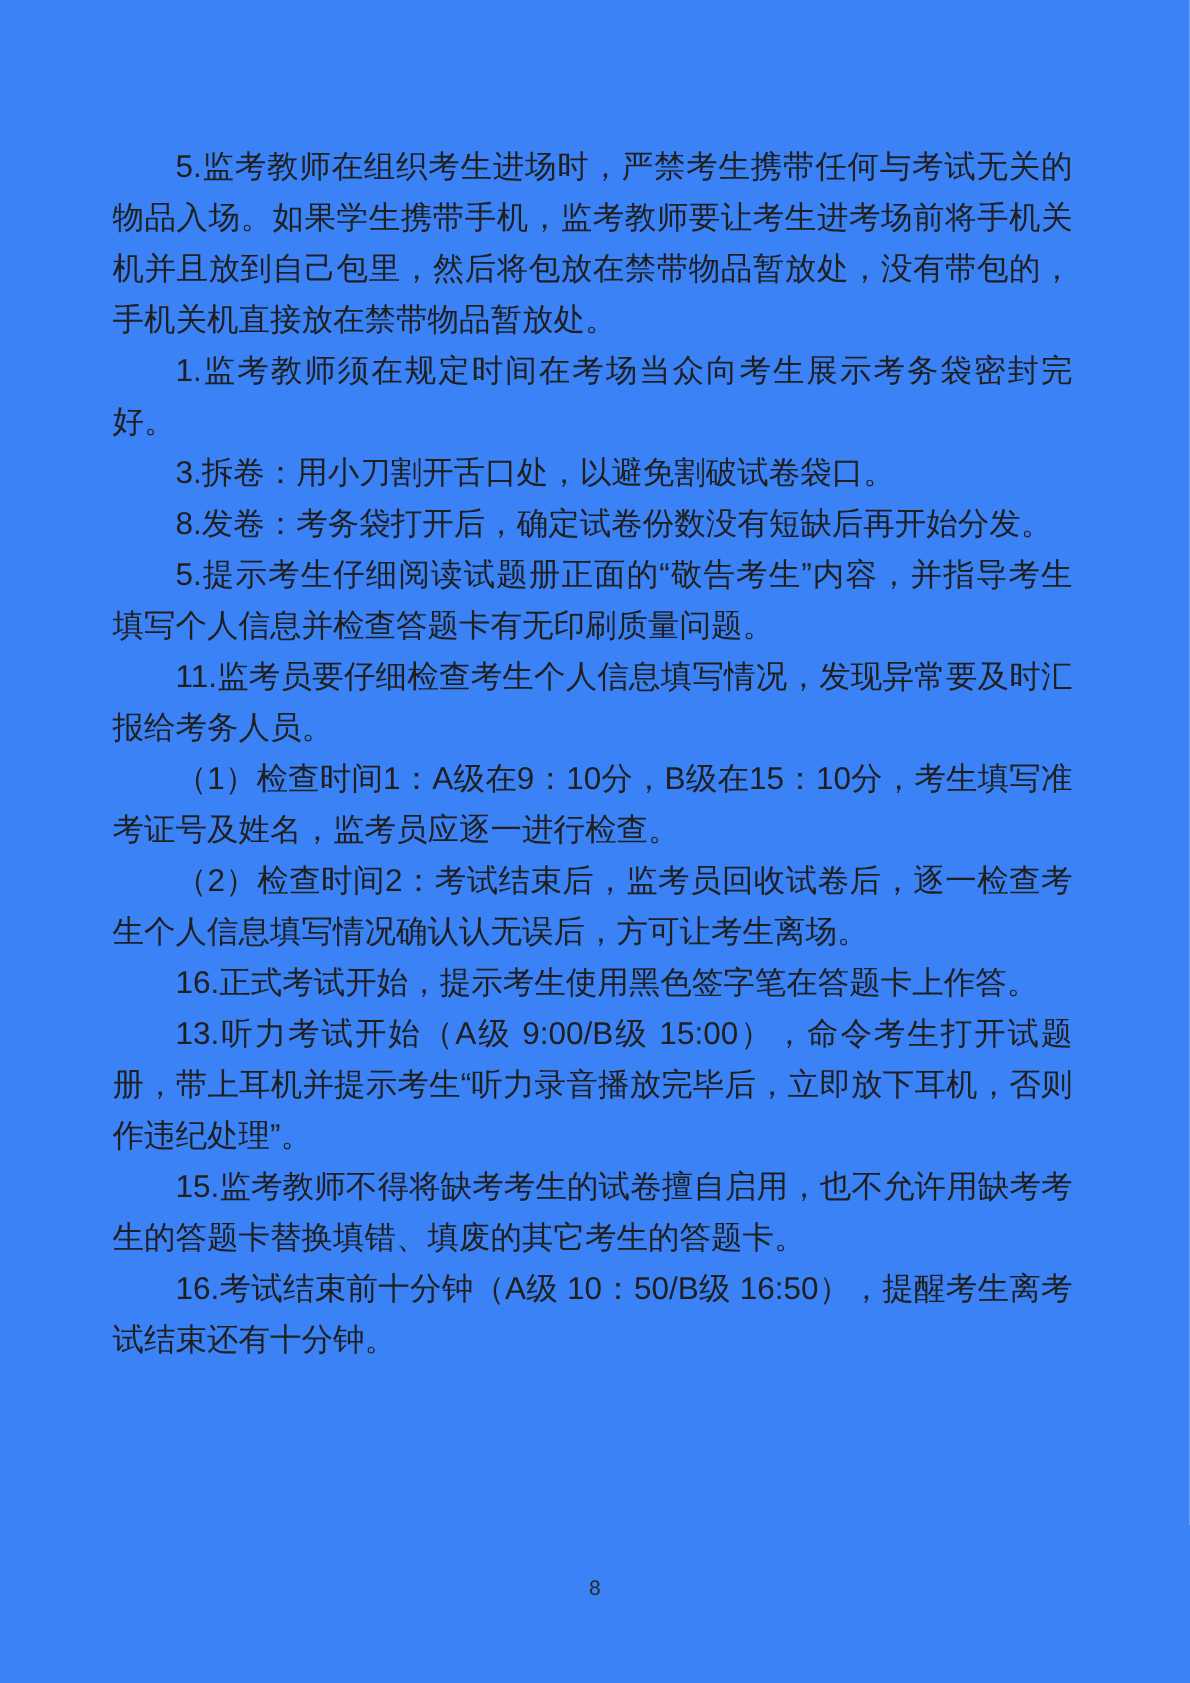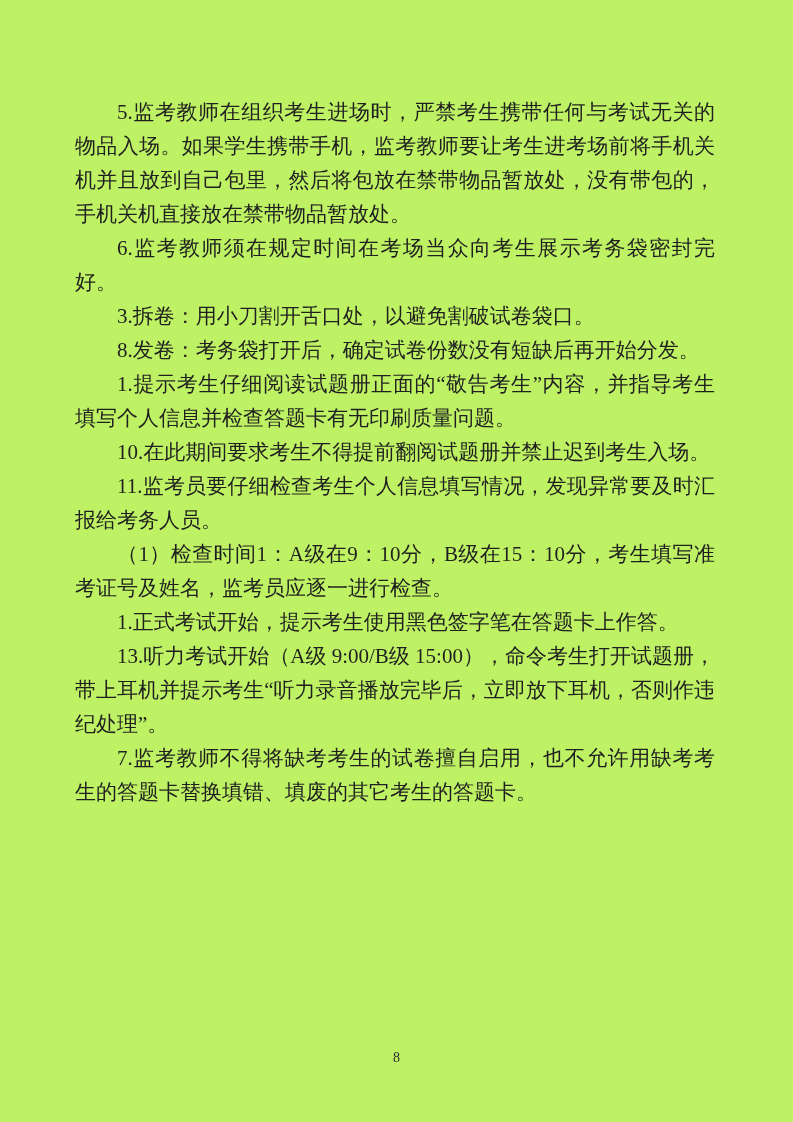--- a/index.html
+++ b/index.html
@@ -8,23 +8,23 @@
   }
   body {
     width: 793px;
     height: 1122px;
     background: #ffffff;
   }
   .page {
     position: relative;
     width: 793px;
     height: 1122px;
-    background: #bef264;
+    background: #3b82f6;
     overflow: hidden;
-    font-family: Liberation Serif, serif;
+    font-family: Liberation Sans, sans-serif;
   }
   .content {
     position: absolute;
     left: 75px;
     top: 95px;
     width: 640px;
     font-size: 21px;
     line-height: 34px;
     color: #1f1f1f;
     text-align: justify;
@@ -45,25 +45,26 @@
     line-height: 20px;
     color: #2a2a2a;
   }
 </style>
 </head>
 <body>
 
 <div class="page">
   <div class="content">
     <p class="para">5.监考教师在组织考生进场时，严禁考生携带任何与考试无关的物品入场。如果学生携带手机，监考教师要让考生进考场前将手机关机并且放到自己包里，然后将包放在禁带物品暂放处，没有带包的，手机关机直接放在禁带物品暂放处。</p>
-    <p class="para">6.监考教师须在规定时间在考场当众向考生展示考务袋密封完好。</p>
+    <p class="para">1.监考教师须在规定时间在考场当众向考生展示考务袋密封完好。</p>
     <p class="para">3.拆卷：用小刀割开舌口处，以避免割破试卷袋口。</p>
     <p class="para">8.发卷：考务袋打开后，确定试卷份数没有短缺后再开始分发。</p>
-    <p class="para">1.提示考生仔细阅读试题册正面的“敬告考生”内容，并指导考生填写个人信息并检查答题卡有无印刷质量问题。</p>
-    <p class="para">10.在此期间要求考生不得提前翻阅试题册并禁止迟到考生入场。</p>
+    <p class="para">5.提示考生仔细阅读试题册正面的“敬告考生”内容，并指导考生填写个人信息并检查答题卡有无印刷质量问题。</p>
     <p class="para">11.监考员要仔细检查考生个人信息填写情况，发现异常要及时汇报给考务人员。</p>
     <p class="para">（1）检查时间1：A级在9：10分，B级在15：10分，考生填写准考证号及姓名，监考员应逐一进行检查。</p>
-    <p class="para">1.正式考试开始，提示考生使用黑色签字笔在答题卡上作答。</p>
+    <p class="para">（2）检查时间2：考试结束后，监考员回收试卷后，逐一检查考生个人信息填写情况确认认无误后，方可让考生离场。</p>
+    <p class="para">16.正式考试开始，提示考生使用黑色签字笔在答题卡上作答。</p>
     <p class="para">13.听力考试开始（A级 9:00/B级 15:00），命令考生打开试题册，带上耳机并提示考生“听力录音播放完毕后，立即放下耳机，否则作违纪处理”。</p>
-    <p class="para">7.监考教师不得将缺考考生的试卷擅自启用，也不允许用缺考考生的答题卡替换填错、填废的其它考生的答题卡。</p>
+    <p class="para">15.监考教师不得将缺考考生的试卷擅自启用，也不允许用缺考考生的答题卡替换填错、填废的其它考生的答题卡。</p>
+    <p class="para">16.考试结束前十分钟（A级 10：50/B级 16:50），提醒考生离考试结束还有十分钟。</p>
   </div>
   <div class="page-number">8</div>
 </div>
 
 </body></html>

